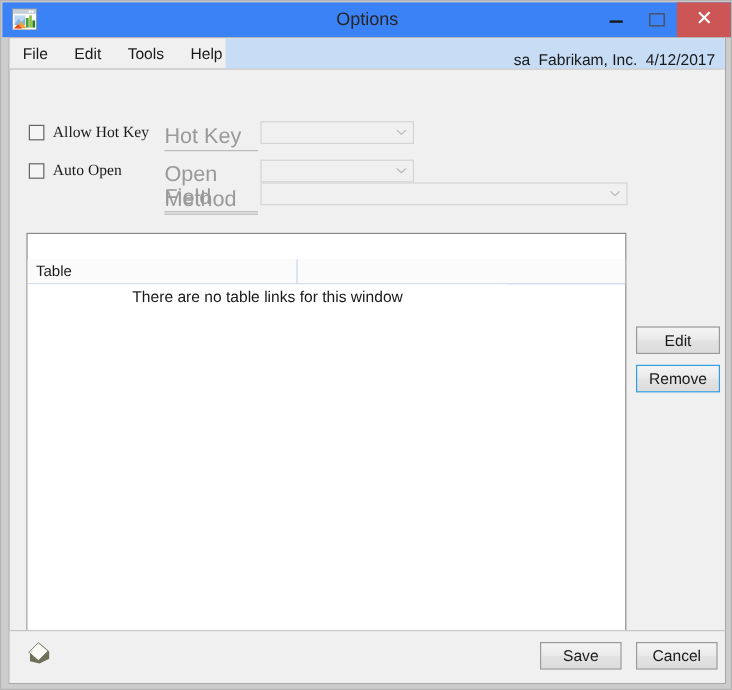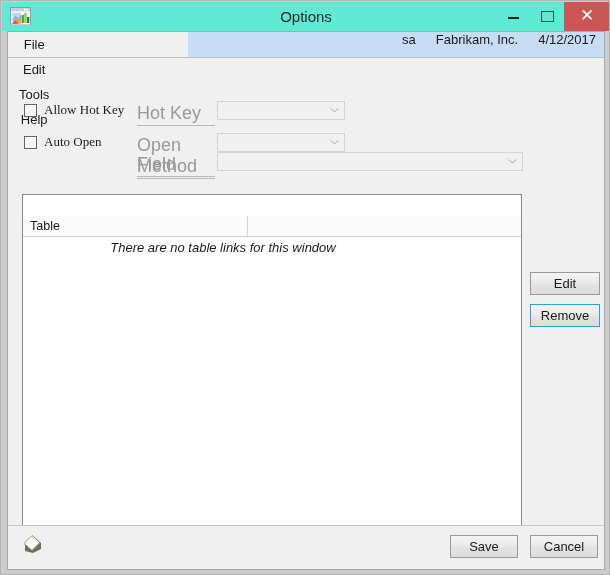--- a/index.html
+++ b/index.html
@@ -25,21 +25,21 @@
     border: 1px solid #b4b4b4;
     overflow: hidden;
   }
 
   
   .titlebar {
     position: absolute;
     left: 1px; top: 1px;
     width: 608px;
     height: 29px;
-    background: #5eead4;
+    background: #3b82f6;
   }
   .title-icon {
     position: absolute;
     left: 8px; top: 4px;
     width: 21px; height: 21px;
   }
   .title-text {
     position: absolute;
     left: 0; top: 0;
     width: 608px;
@@ -112,42 +112,41 @@
     background: #f0f0f0;
     border-bottom: 1px solid #bfbfbf;
     box-sizing: border-box;
   }
   .menu-items {
     position: absolute;
     left: 0; top: 0;
     height: 25px;
     display: flex;
     align-items: center;
-    flex-direction: column;
   }
   .menu-item {
     padding: 0 11px;
     height: 25px;
     line-height: 25px;
     font-size: 13px;
     color: #1a1a1a;
     cursor: default;
   }
   .status-strip {
     position: absolute;
     left: 180px; top: 0;
     right: 0;
     height: 25px;
     background: #c7dcf5;
     display: flex;
-    align-items: flex-start;
+    align-items: flex-end;
     justify-content: flex-end;
     padding-right: 8px;
     box-sizing: border-box;
-    gap: 20px;
+    gap: 7px;
     font-size: 13px;
     color: #1a1a1a;
   }
 
   
   .field-area {
     position: absolute;
     left: 0; top: 26px;
     width: 596px;
     height: 124px;
@@ -240,21 +239,20 @@
   }
   .lh-cell.c1 { width: 236px; }
   .lh-cell.c2 { width: 225px; }
   .lh-cell.c3 { width: 37px; border-right: 0; }
   .list-body {
     position: absolute;
     left: 0; top: 42px;
     width: 400px;
     height: 307px;
     background: #ffffff;
-    font-style: italic;
   }
   .empty-msg {
     width: 100%;
     text-align: center;
     font-size: 13px;
     color: #1a1a1a;
     padding-top: 3px;
   }
 
   

